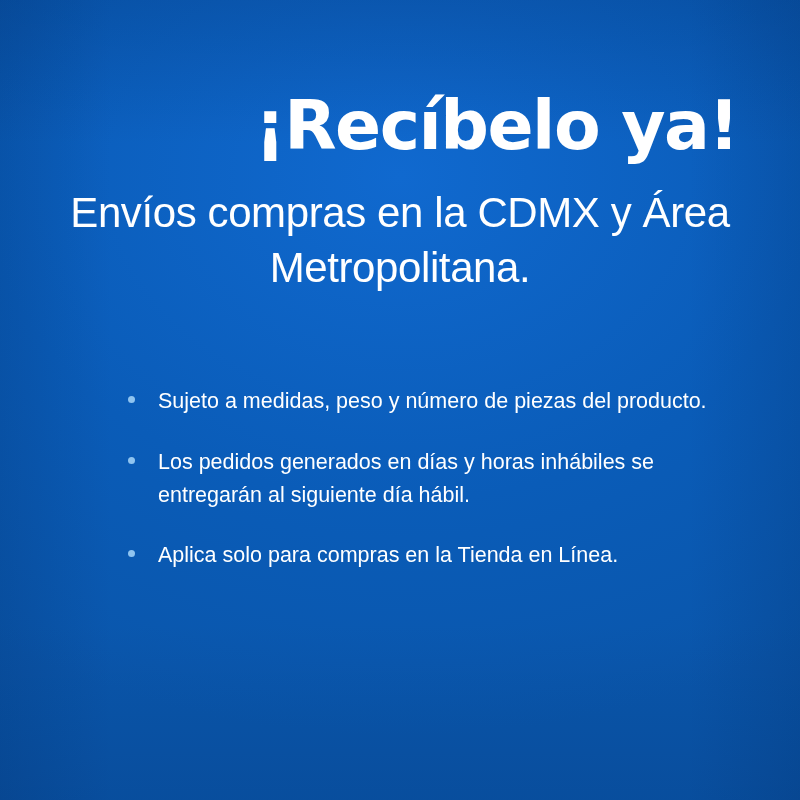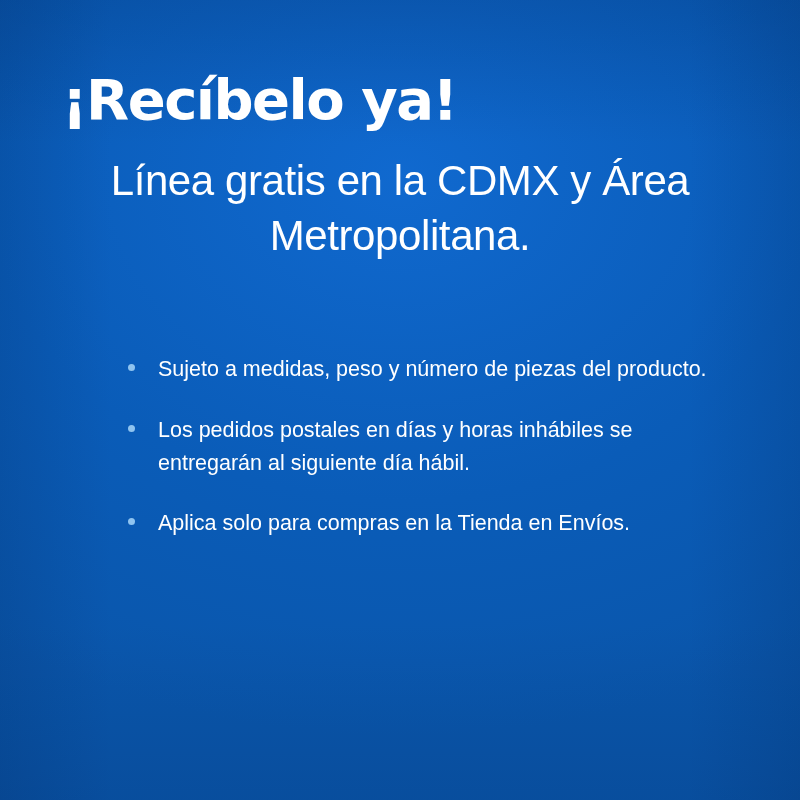--- a/index.html
+++ b/index.html
@@ -37,24 +37,24 @@
   }
 
   .content {
     position: relative;
     z-index: 2;
     padding: 0 62px;
   }
 
   .headline {
     margin: 0;
-    padding-top: 72px;
-    text-align: left;
+    padding-top: 92px;
+    text-align: right;
     color: #ffffff;
-    font-size: 56px;
+    font-size: 68px;
     line-height: 1.0;
     font-weight: 800;
     letter-spacing: -1.5px;
     font-family: "DejaVu Sans", "Liberation Sans", sans-serif;
   }
 
   .subheadline {
     margin: 26px 0 0 0;
     text-align: center;
     color: #ffffff;
@@ -96,31 +96,31 @@
   }
 </style>
 </head>
 <body>
 
 <div class="promo-banner">
   <div class="content">
 
     <h1 class="headline">¡Recíbelo ya!</h1>
 
-    <p class="subheadline">Línea gratis en la CDMX y Área Metropolitana.</p>
+    <p class="subheadline">Envíos compras en la CDMX y Área Metropolitana.</p>
 
     <ul class="bullet-list">
       <li class="bullet-item">
         <span class="bullet-dot"></span>
         <span>Sujeto a medidas, peso y número de piezas del producto.</span>
       </li>
       <li class="bullet-item">
         <span class="bullet-dot"></span>
-        <span>Los pedidos postales en días y horas inhábiles se entregarán al siguiente día hábil.</span>
+        <span>Los pedidos generados en días y horas inhábiles se entregarán al siguiente día hábil.</span>
       </li>
       <li class="bullet-item">
         <span class="bullet-dot"></span>
-        <span>Aplica solo para compras en la Tienda en Envíos.</span>
+        <span>Aplica solo para compras en la Tienda en Línea.</span>
       </li>
     </ul>
 
   </div>
 </div>
 
 </body></html>

